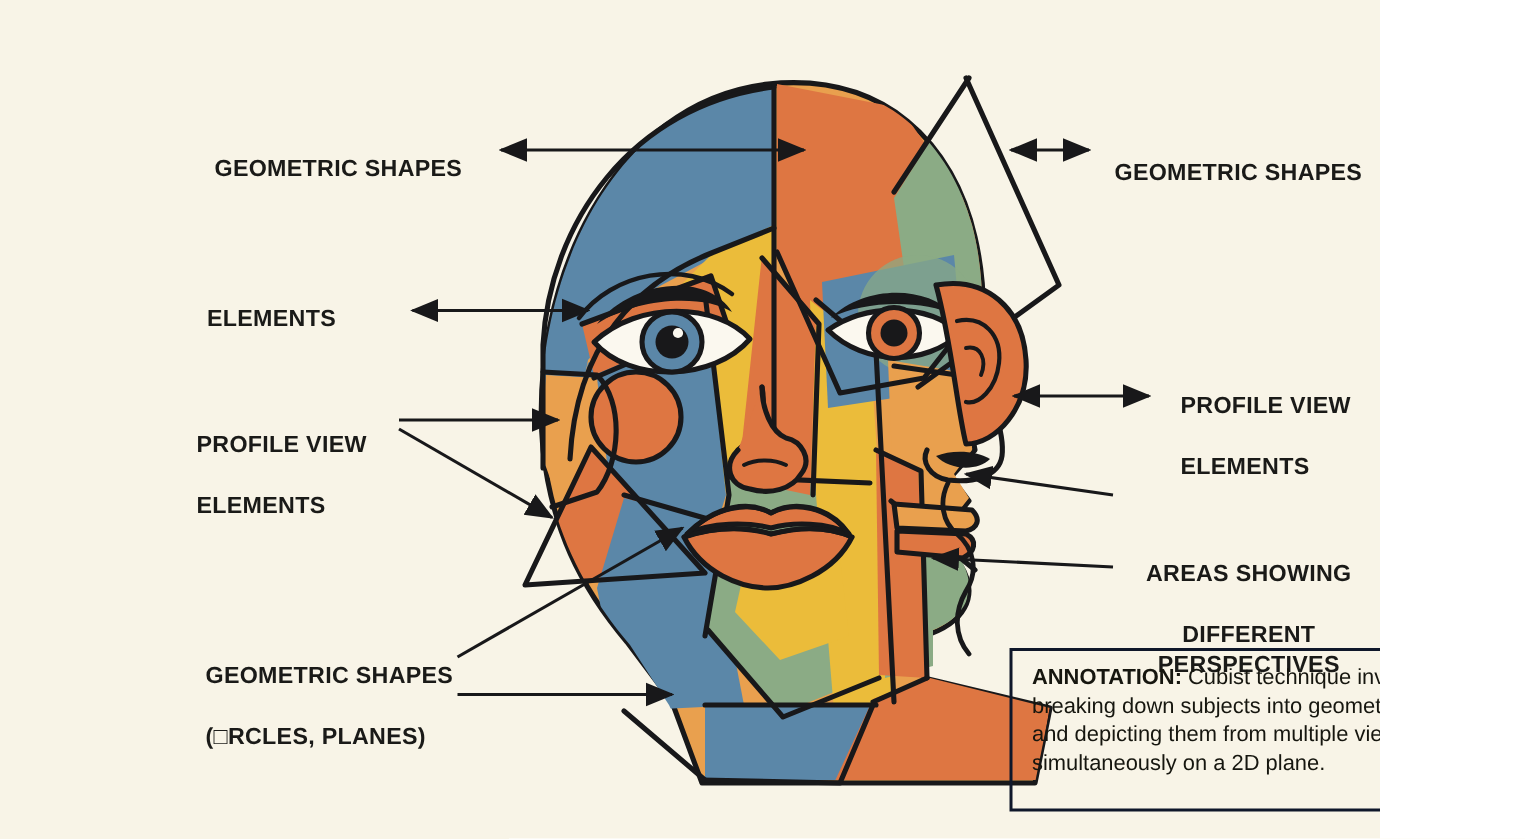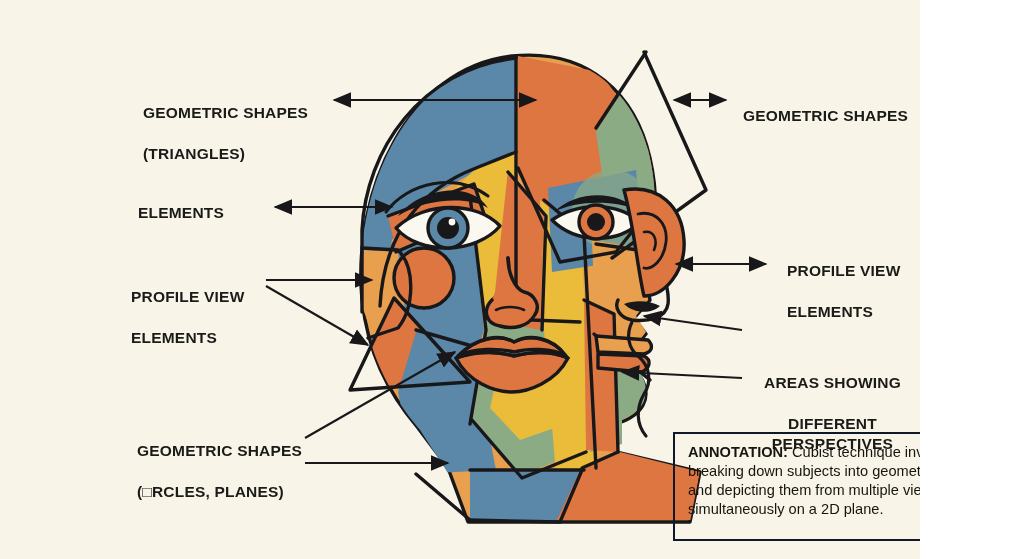--- a/index.html
+++ b/index.html
@@ -238,21 +238,20 @@
       <line x1="742" y1="330" x2="644" y2="316" marker-end="url(#ah)"></line>
       <line x1="742" y1="378" x2="622" y2="372" marker-end="url(#ah)"></line>
 
       <line x1="305" y1="438" x2="455" y2="352" marker-end="url(#ah)"></line>
       <line x1="305" y1="463" x2="448" y2="463" marker-end="url(#ah)"></line>
     </g>
   </svg>
 
   <div class="label" style="left:143px; top:82px;">
     <div>GEOMETRIC SHAPES</div>
-    <div>(TRIANGLES)</div>
   </div>
 
   <div class="label r" style="left:743px; top:85px;">
     <div>GEOMETRIC SHAPES</div>
   </div>
 
   <div class="label" style="left:138px; top:182px;">
     <div>ELEMENTS</div>
   </div>
 

